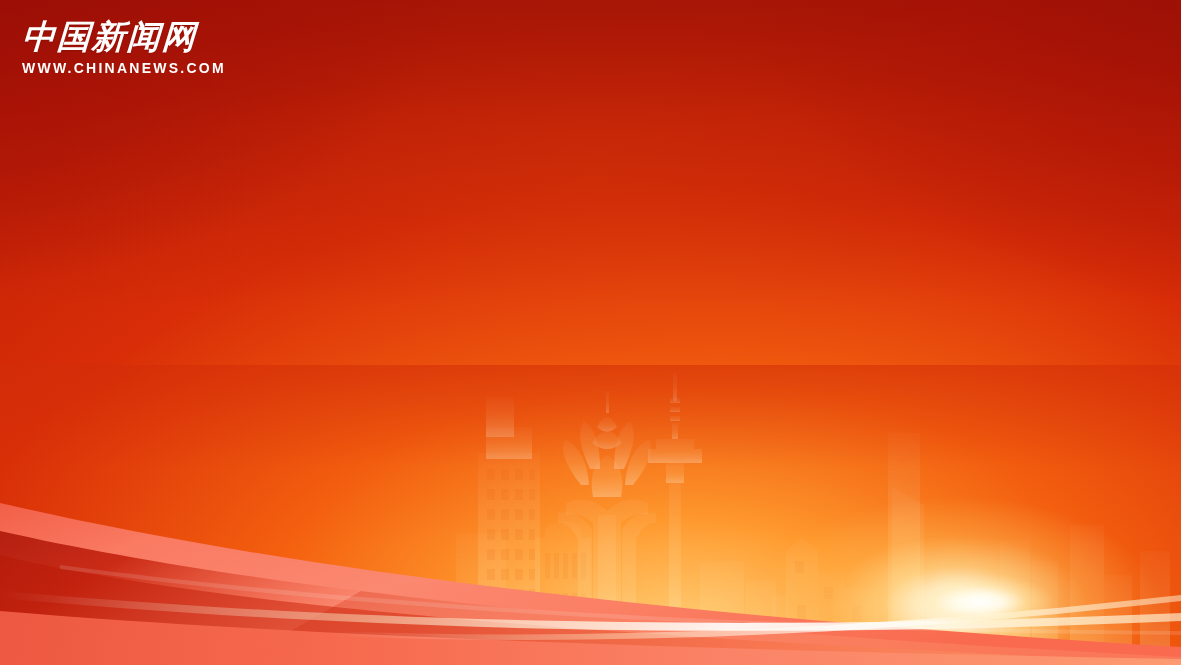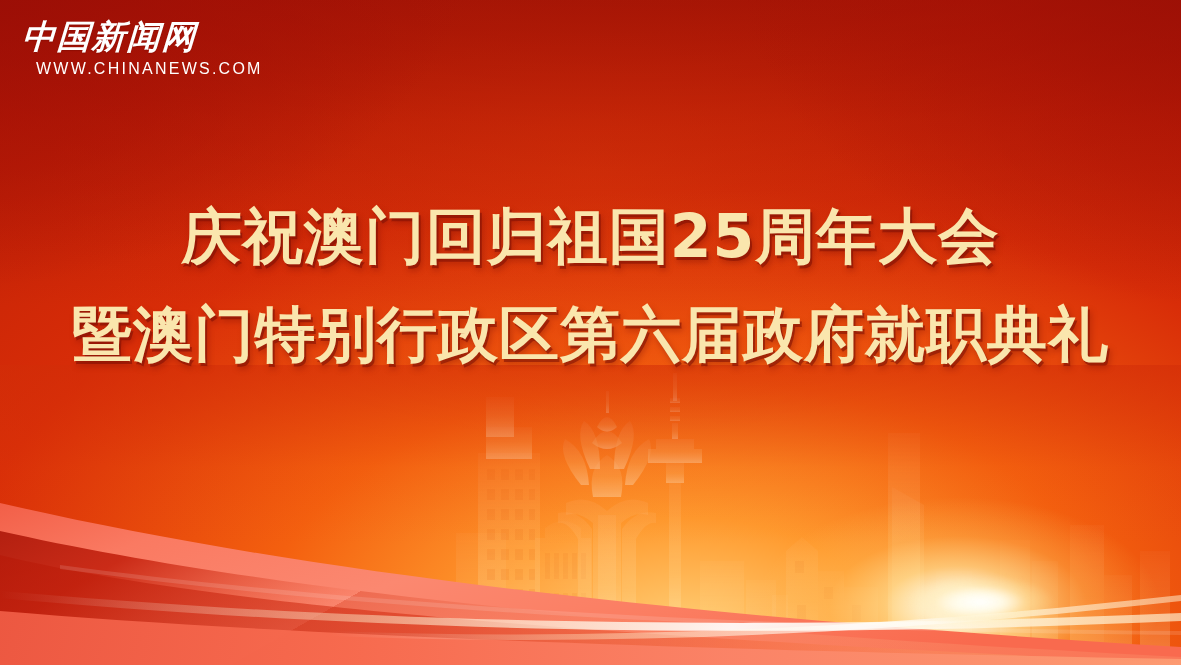--- a/index.html
+++ b/index.html
@@ -122,24 +122,24 @@
     letter-spacing: 2px;
     line-height: 1.06;
     font-style: italic;
     transform: skewX(-3deg);
     text-shadow: 0 1px 1px rgba(110,8,4,.35);
     white-space: nowrap;
   }
   .logo-url {
     display: block;
     margin-top: 5px;
-    margin-left: 14px;
+    margin-left: 0;
     font-family: "Liberation Sans", sans-serif;
-    font-size: 16px;
-    font-weight: 400;
+    font-size: 14px;
+    font-weight: 700;
     color: #ffffff;
     letter-spacing: 2.25px;
     white-space: nowrap;
   }
 
   
   .headline {
     position: absolute;
     left: 0; right: 0;
     top: 206px;
@@ -375,18 +375,14 @@
     </svg>
   </div>
 
   <div class="sun-core"></div>
 
   <div class="logo">
     <span class="logo-mark">中国新闻网</span>
     <span class="logo-url">WWW.CHINANEWS.COM</span>
   </div>
 
-  <div class="headline">
-    <span class="title-line title-line-1">庆祝澳门回归祖国25周年大会</span>
-    <span class="title-line title-line-2">暨澳门特别行政区第六届政府就职典礼</span>
-  </div>
 
 </div>
 
 </body></html>

